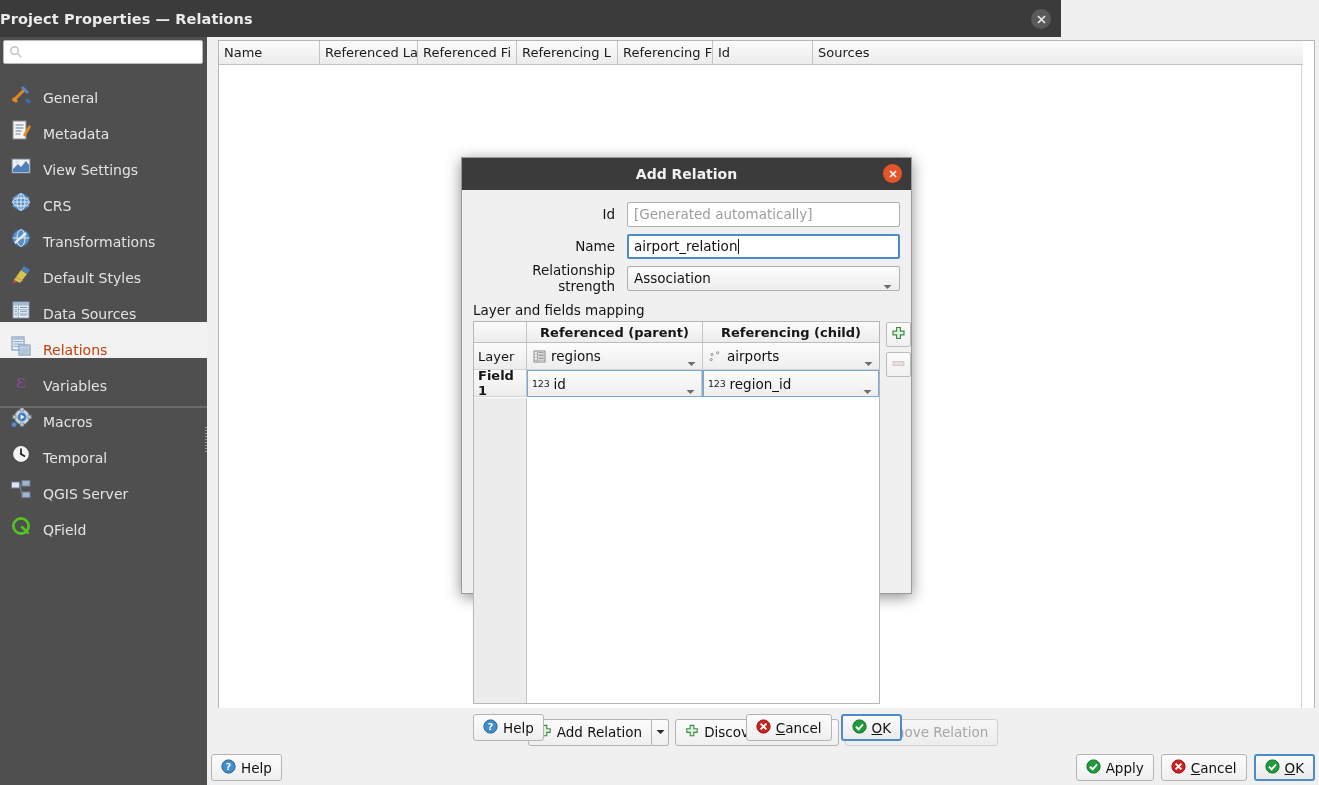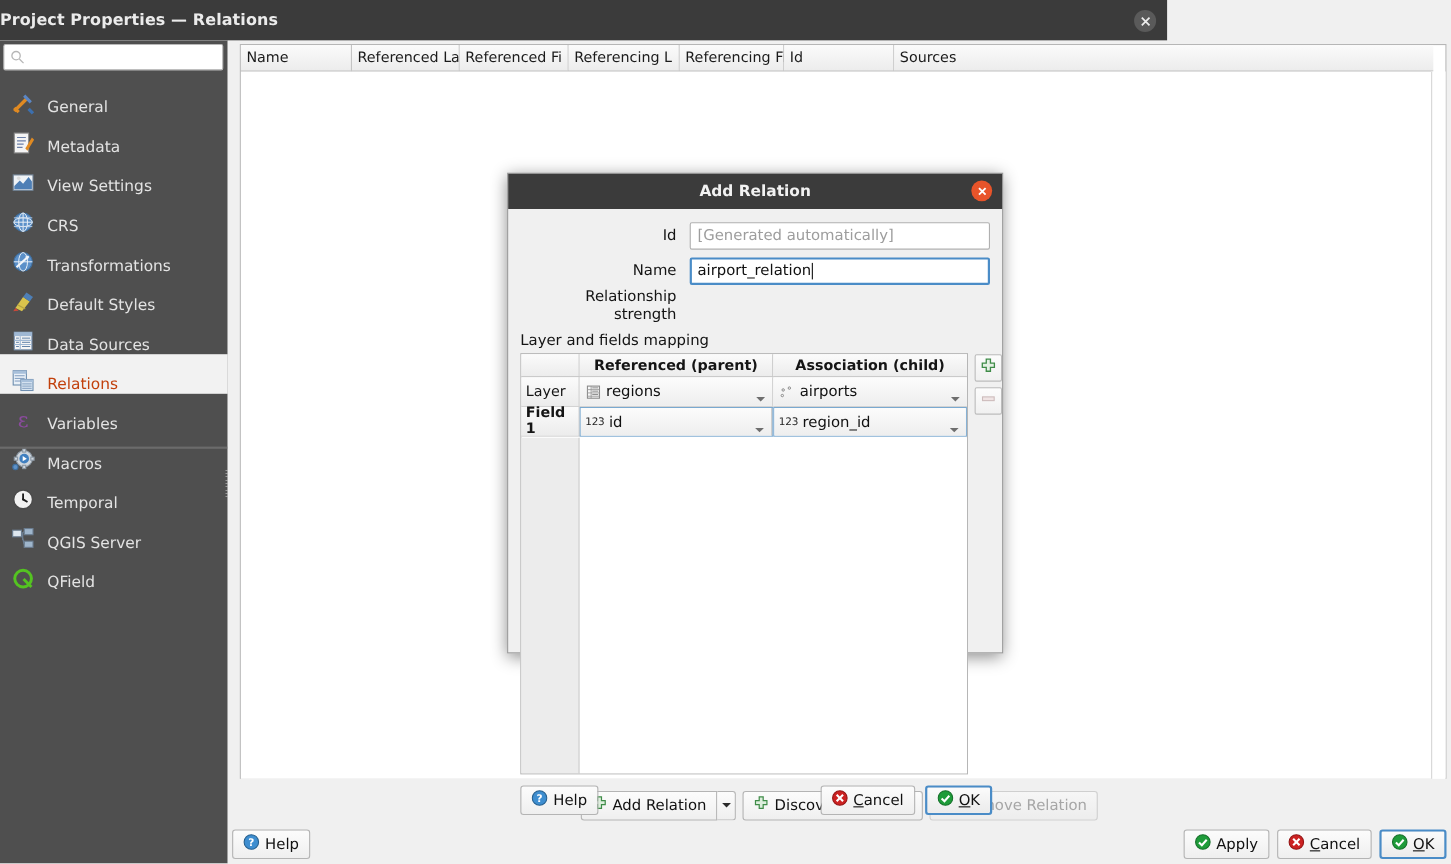--- a/index.html
+++ b/index.html
@@ -581,31 +581,39 @@
       <div class="frow">
         <span class="flabel">Name</span>
         <span class="finput focused">
           <span>airport_relation</span>
           <span class="caret"></span>
         </span>
       </div>
 
       <div class="frow">
         <span class="flabel">Relationship strength</span>
+        <span class="fcombo">
+          <span>Association</span>
+          <span class="arrow">
+            <svg width="9" height="6" viewBox="0 0 9 6">
+                <path d="M0.5 1 L4.5 5 L8.5 1 Z" fill="#6e6e6e"></path>
+              </svg>
+          </span>
+        </span>
       </div>
     </div>
 
     <div class="section-label">Layer and fields mapping</div>
 
     <div id="map-area">
       <div id="map-grid">
         <div class="ghead">
           <div class="gh corner"></div>
           <div class="gh c1">Referenced (parent)</div>
-          <div class="gh c2">Association (child)</div>
+          <div class="gh c2">Referencing (child)</div>
         </div>
 
         <div class="grow">
           <div class="rowhdr">Layer</div>
           <div class="gcell">
             <span class="cellcombo">
               <span class="tico">
                 <svg width="13" height="13" viewBox="0 0 13 13">
                   <rect x="1" y="1" width="11" height="11" fill="#f6f6f6" stroke="#8a8a8a"></rect>
                   <path d="M4.4 1v11 M1 4.2h11 M1 7.2h11 M1 10.2h11" stroke="#9a9a9a" stroke-width=".8"></path>

